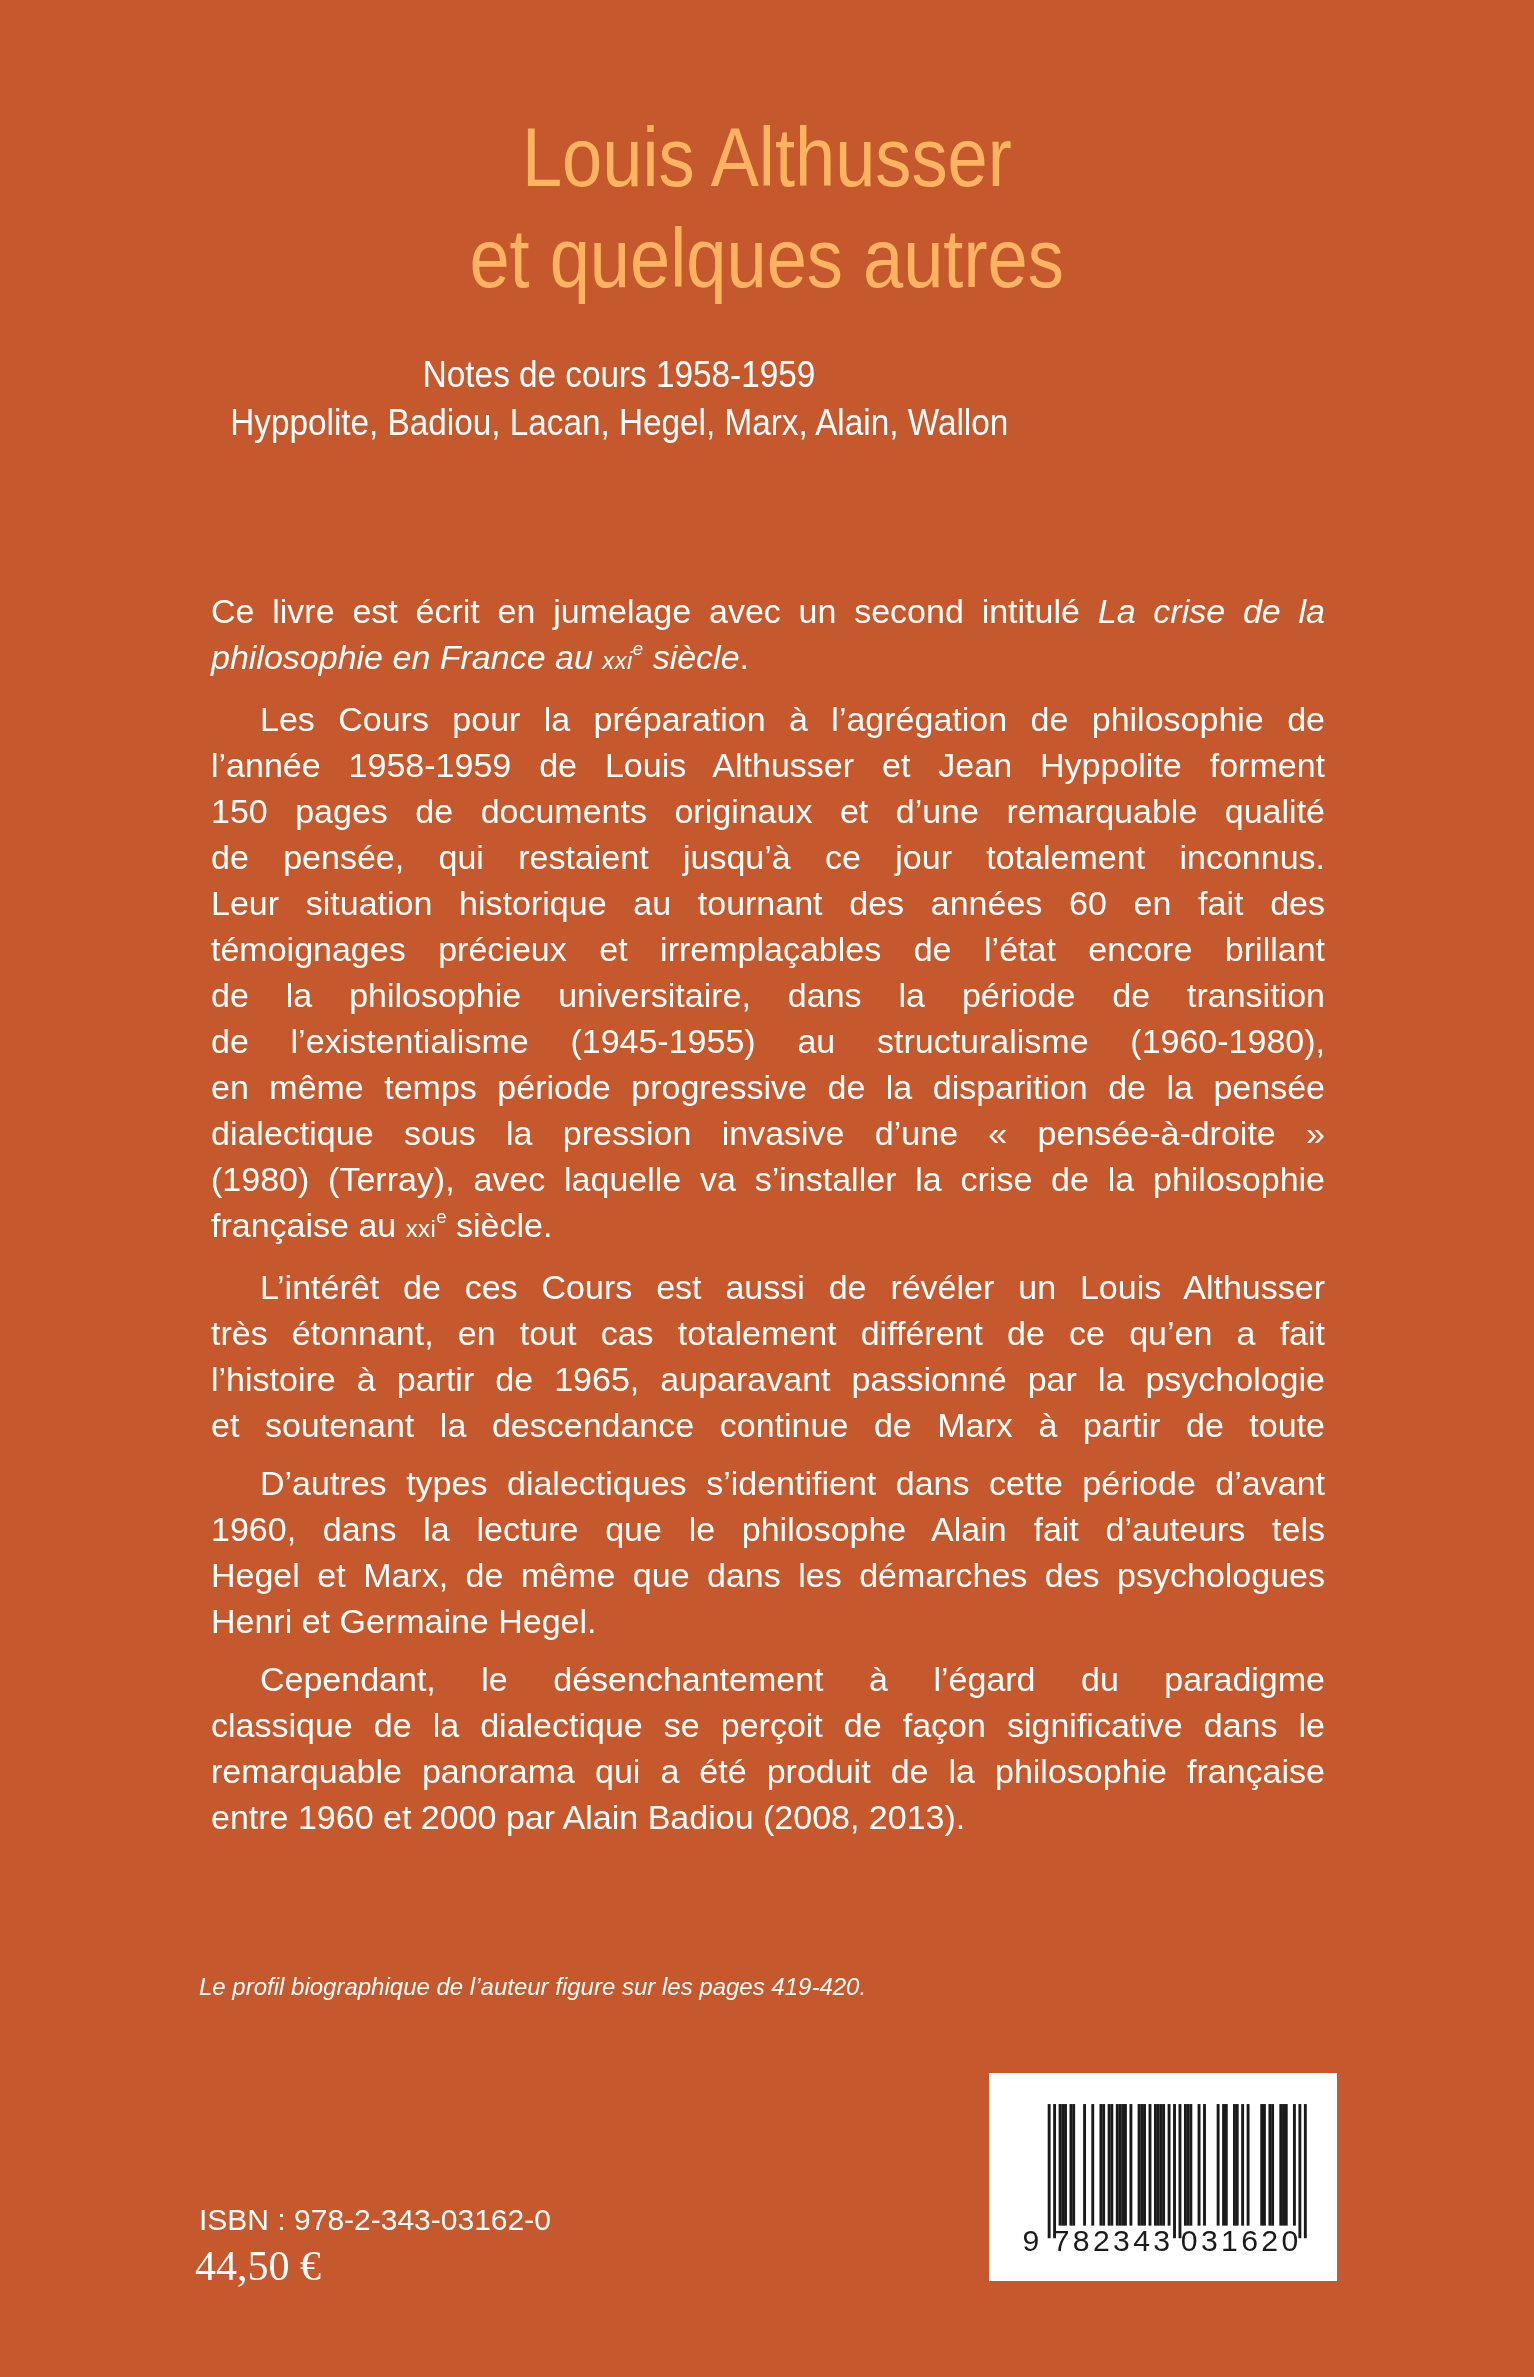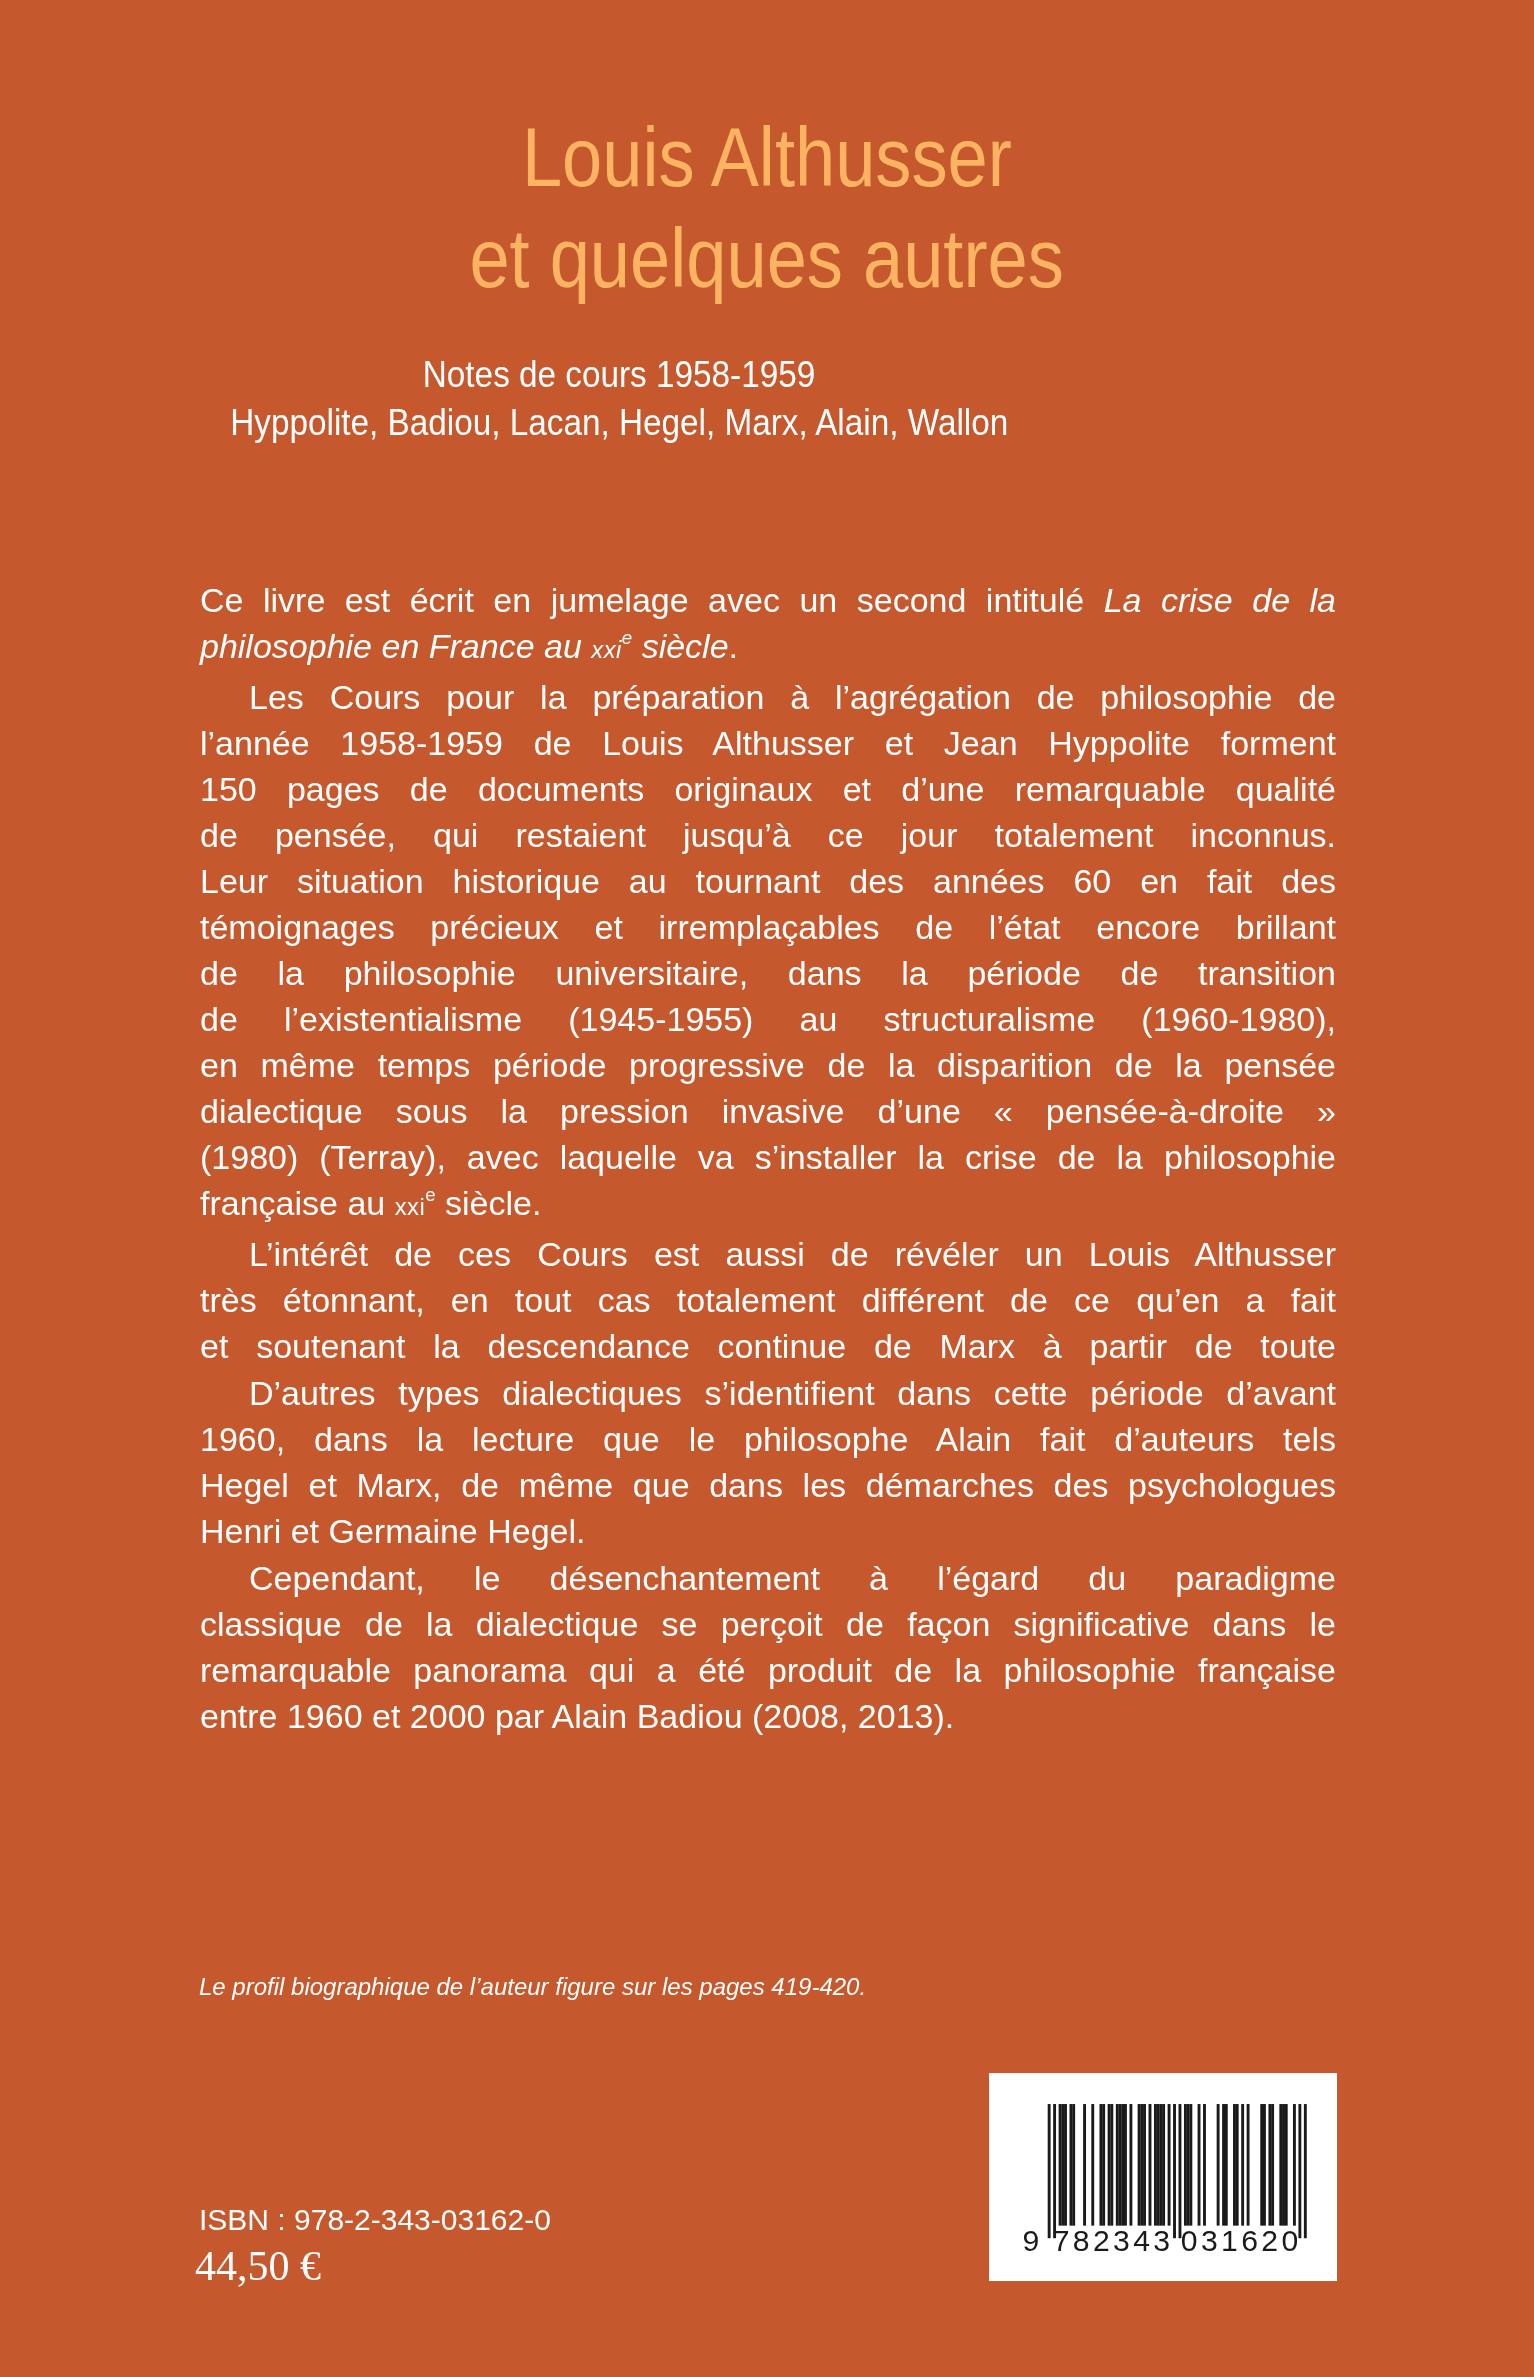--- a/index.html
+++ b/index.html
@@ -20,21 +20,21 @@
   .subtitle {
     position: absolute; left: 0; width: 1238px; text-align: center;
     font-size: 37px; line-height: 48px; top: 351px;
   }
   .subtitle .line { display: block; }
   .subtitle .inner { display: inline-block; transform: scaleX(0.9); transform-origin: center; }
   .body {
     position: absolute; left: 199px; width: 1138px; top: 576px;
     font-size: 34px; line-height: 46px;
   }
-  .body .para { margin: 1px; }
+  .body .para { margin: 12px; }
   .body .ln {
     display: block; white-space: nowrap;
     text-align: justify; text-align-last: justify;
   }
   .body .ln.last { text-align-last: left; }
   .body .ln.indent { padding-left: 49px; }
   .b { font-weight: normal; }
   .i { font-style: italic; }
   .sc { font-size: 0.7em; letter-spacing: 0.02em; }
   sup { font-size: 0.55em; line-height: 0; vertical-align: 0.75em; }
@@ -85,20 +85,21 @@
       <span class="ln"><span>de la philosophie universitaire, dans la période de transition</span></span>
       <span class="ln"><span>de l’existentialisme (1945-1955) au structuralisme (1960-1980),</span></span>
       <span class="ln"><span>en même temps période progressive de la disparition de la pensée</span></span>
       <span class="ln"><span>dialectique sous la pression invasive d’une « pensée-à-droite »</span></span>
       <span class="ln"><span>(1980) (Terray), avec laquelle va s’installer la crise de la philosophie</span></span>
       <span class="ln last"><span>française au </span><span class="sc">xxi</span><sup>e</sup><span> siècle.</span></span>
     </div>
     <div class="para">
       <span class="ln indent"><span>L’intérêt de ces Cours est aussi de révéler un </span><span class="b">Louis Althusser</span></span>
       <span class="ln"><span class="b">très étonnant, en tout cas totalement différent de ce qu’en a fait</span></span>
+      <span class="ln"><span class="b">l’histoire à partir de 1965,</span><span> auparavant passionné par la psychologie</span></span>
       <span class="ln"><span>et soutenant la descendance continue de Marx à partir de toute</span></span>
     </div>
     <div class="para">
       <span class="ln indent"><span>D’autres types dialectiques s’identifient dans cette période d’avant</span></span>
       <span class="ln"><span>1960, dans la lecture que le philosophe Alain fait d’auteurs tels</span></span>
       <span class="ln"><span>Hegel et Marx, de même que dans les démarches des psychologues</span></span>
       <span class="ln last"><span>Henri et Germaine Hegel.</span></span>
     </div>
     <div class="para">
       <span class="ln indent"><span>Cependant, le désenchantement à l’égard du paradigme</span></span>

